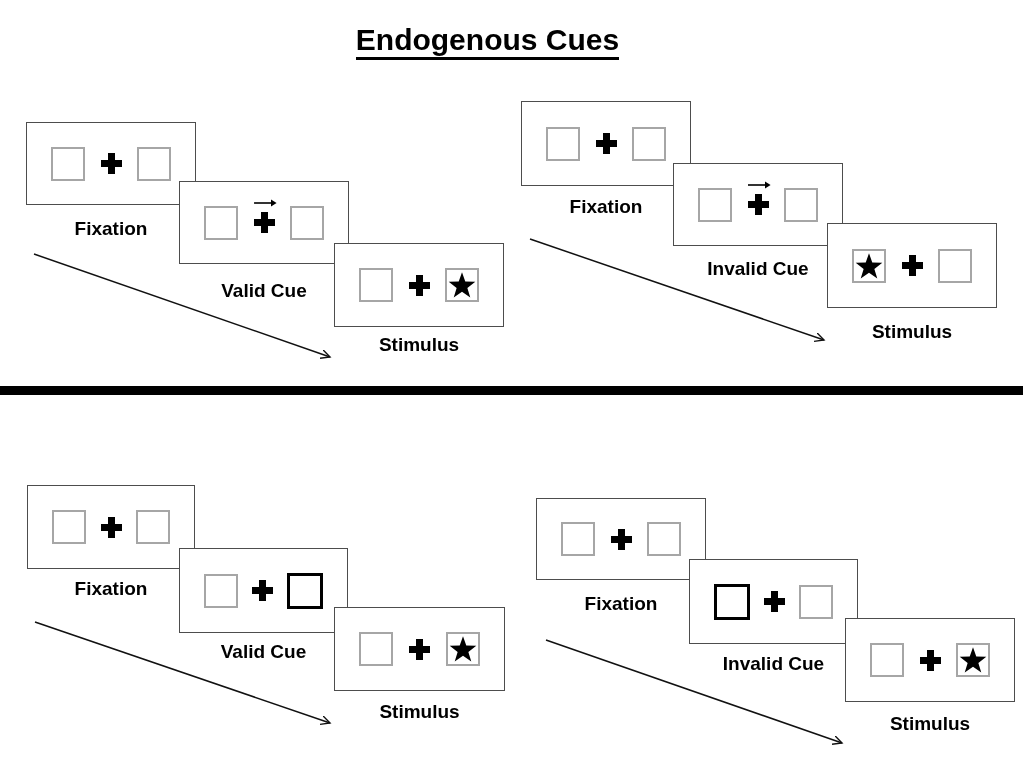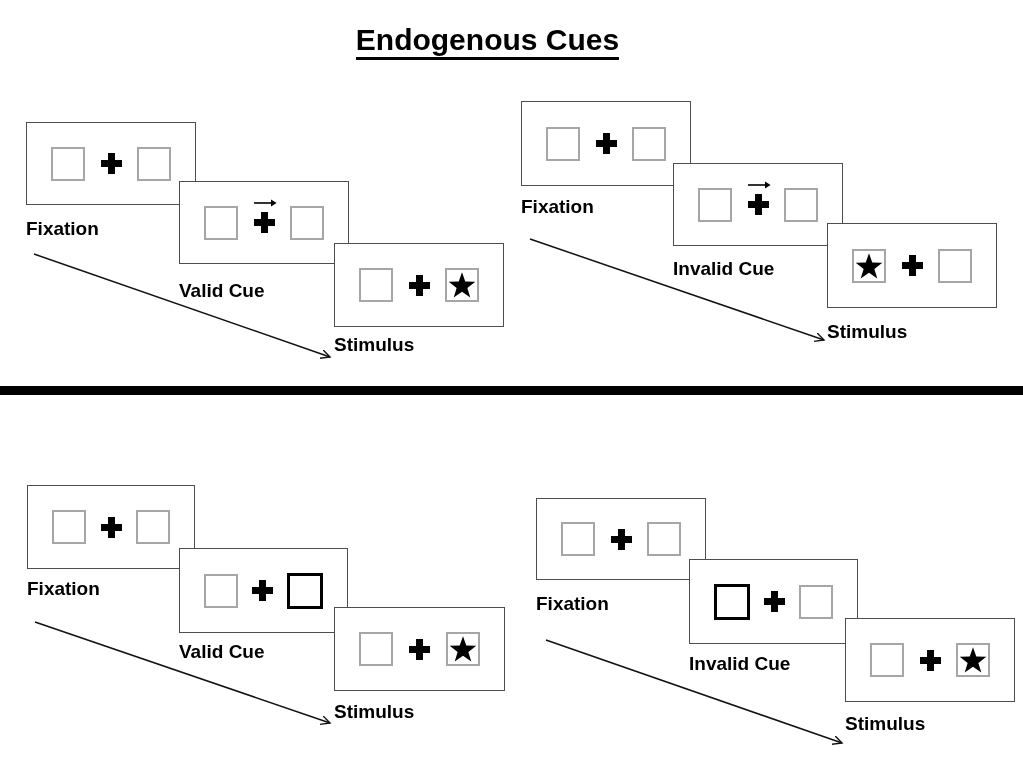--- a/index.html
+++ b/index.html
@@ -35,21 +35,21 @@
   .s2p1{left:521px;top:101px;width:170px;height:85px;z-index:1;}
   .s2p2{left:673px;top:163px;width:170px;height:83px;z-index:2;}
   .s2p3{left:827px;top:223px;width:170px;height:85px;z-index:3;}
   .s3p1{left:27px;top:485px;width:168px;height:84px;z-index:1;}
   .s3p2{left:179px;top:548px;width:169px;height:85px;z-index:2;}
   .s3p3{left:334px;top:607px;width:171px;height:84px;z-index:3;}
   .s4p1{left:536px;top:498px;width:170px;height:82px;z-index:1;}
   .s4p2{left:689px;top:559px;width:169px;height:85px;z-index:2;}
   .s4p3{left:845px;top:618px;width:170px;height:84px;z-index:3;}
   
-  .lbl{position:absolute;text-align:left;font-weight:700;font-size:19px;line-height:1;z-index:4;}
+  .lbl{position:absolute;text-align:center;font-weight:700;font-size:19px;line-height:1;z-index:4;}
   .s1l1{left:26px;top:219px;width:170px;}
   .s1l2{left:179px;top:281px;width:170px;}
   .s1l3{left:334px;top:335px;width:170px;}
   .s2l1{left:521px;top:197px;width:170px;}
   .s2l2{left:673px;top:259px;width:170px;}
   .s2l3{left:827px;top:322px;width:170px;}
   .s3l1{left:27px;top:579px;width:168px;}
   .s3l2{left:179px;top:642px;width:169px;}
   .s3l3{left:334px;top:702px;width:171px;}
   .s4l1{left:536px;top:594px;width:170px;}

